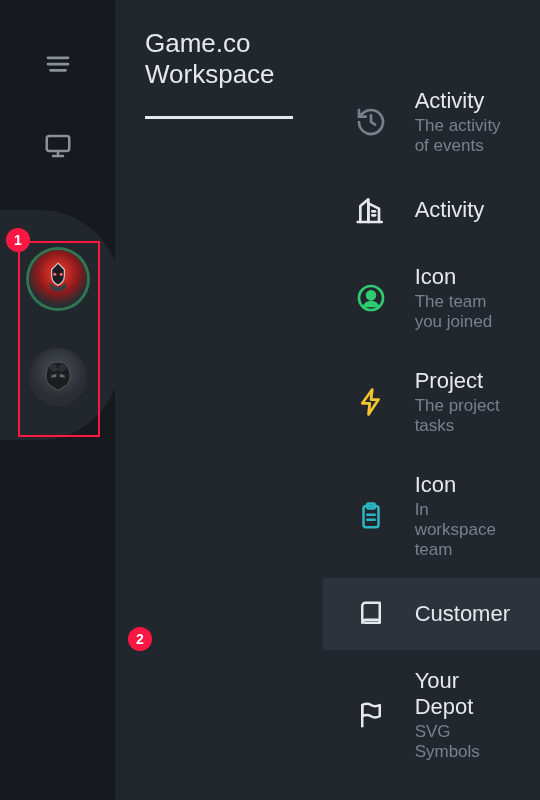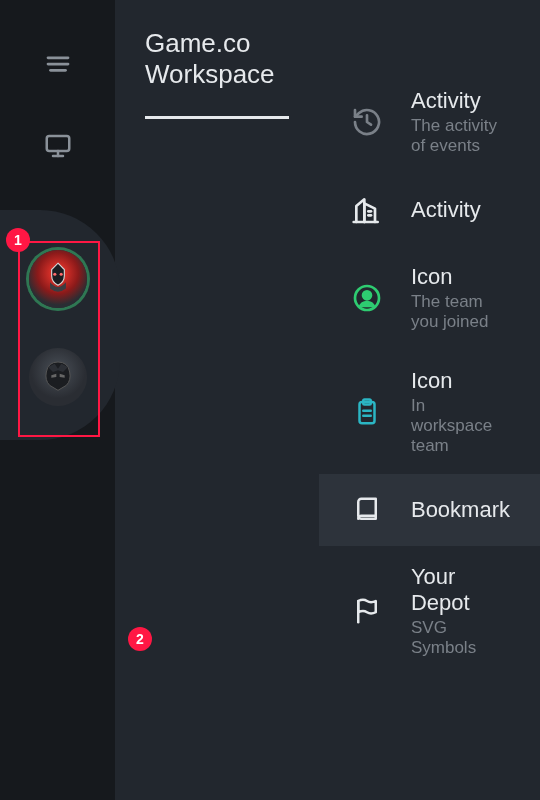--- a/index.html
+++ b/index.html
@@ -280,20 +280,31 @@
           <circle cx="12" cy="10" r="3" fill="#2ecc71"></circle>
           <path d="M6.5 19 Q8 15 12 15 Q16 15 17.5 19" fill="#2ecc71"></path>
         </svg>
       </div>
       <div class="nav-text">
         <div class="nav-label">Icon</div>
         <div class="nav-sub">The team you joined</div>
       </div>
     </div>
 
+    <div class="nav-item">
+      <div class="nav-icon">
+        <svg width="30" height="30" viewBox="0 0 24 24" fill="none" stroke="#f4c430" stroke-width="2.2" stroke-linecap="round" stroke-linejoin="round">
+          <polygon points="13 2 5 13 11 13 10 22 18 10 12 10 13 2"></polygon>
+        </svg>
+      </div>
+      <div class="nav-text">
+        <div class="nav-label">Project</div>
+        <div class="nav-sub">The project tasks</div>
+      </div>
+    </div>
 
     <div class="nav-item">
       <div class="nav-icon">
         <svg width="30" height="30" viewBox="0 0 24 24" fill="none" stroke="#2bb6c4" stroke-width="2" stroke-linecap="round" stroke-linejoin="round">
           <rect x="6" y="4" width="12" height="17" rx="2"></rect>
           <rect x="9" y="2" width="6" height="4" rx="1"></rect>
           <line x1="9" y1="11" x2="15" y2="11"></line>
           <line x1="9" y1="15" x2="15" y2="15"></line>
         </svg>
       </div>
@@ -304,21 +315,21 @@
     </div>
 
     <div class="nav-item selected">
       <div class="nav-icon">
         <svg width="30" height="30" viewBox="0 0 24 24" fill="none" stroke="#e6e9ec" stroke-width="2" stroke-linecap="round" stroke-linejoin="round">
           <path d="M5 19 a2.5 2.5 0 0 1 2.5 -2.5 H19"></path>
           <path d="M7.5 3 H19 V19 H7.5 A2.5 2.5 0 0 1 5 16.5 V5.5 A2.5 2.5 0 0 1 7.5 3 Z"></path>
         </svg>
       </div>
       <div class="nav-text">
-        <div class="nav-label">Bookmark</div>
+        <div class="nav-label">Customer</div>
       </div>
     </div>
 
     <div class="nav-item">
       <div class="nav-icon">
         <svg width="30" height="30" viewBox="0 0 24 24" fill="none" stroke="#e6e9ec" stroke-width="2" stroke-linecap="round" stroke-linejoin="round">
           <path d="M5 21 V4"></path>
           <path d="M5 4 Q9 2 12 4 Q15 6 19 4 V13 Q15 15 12 13 Q9 11 5 13 Z"></path>
         </svg>
       </div>

